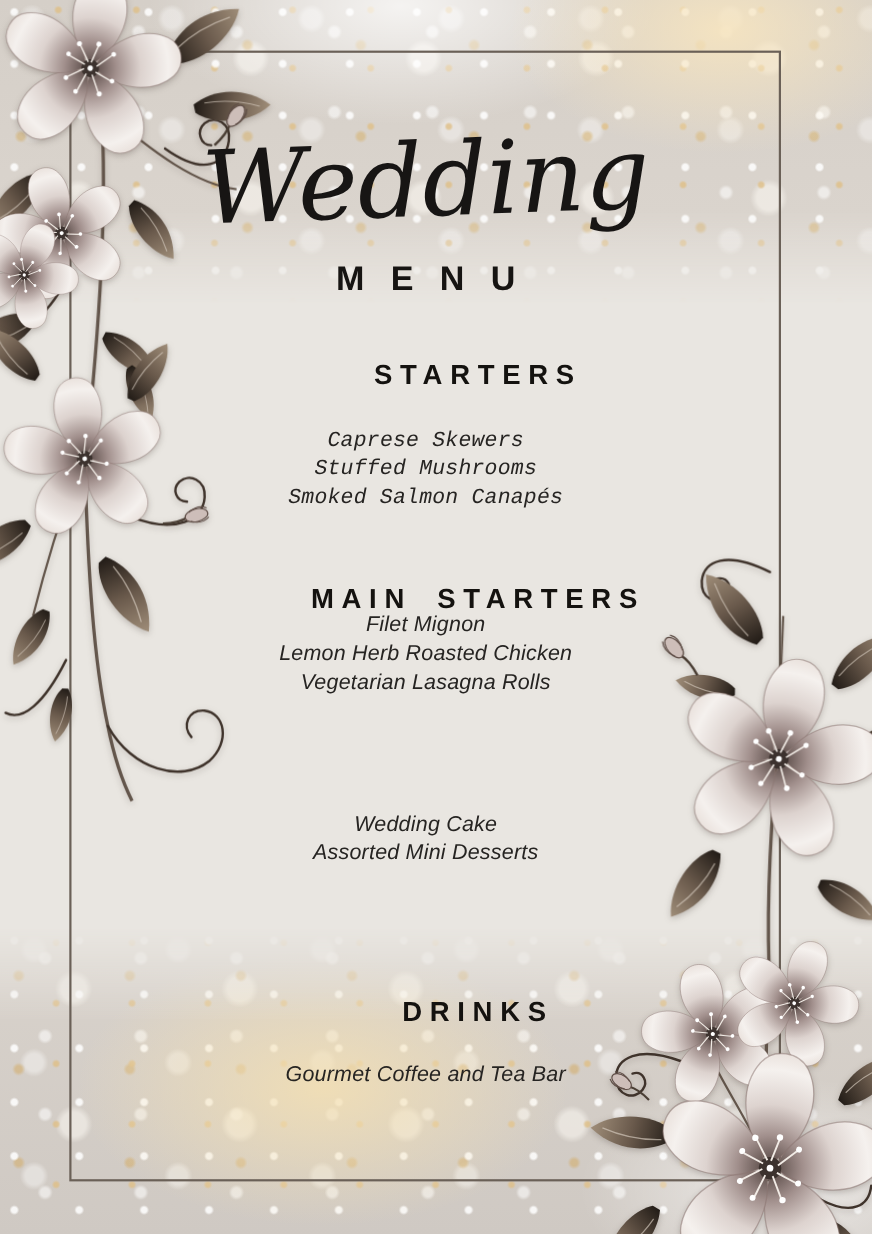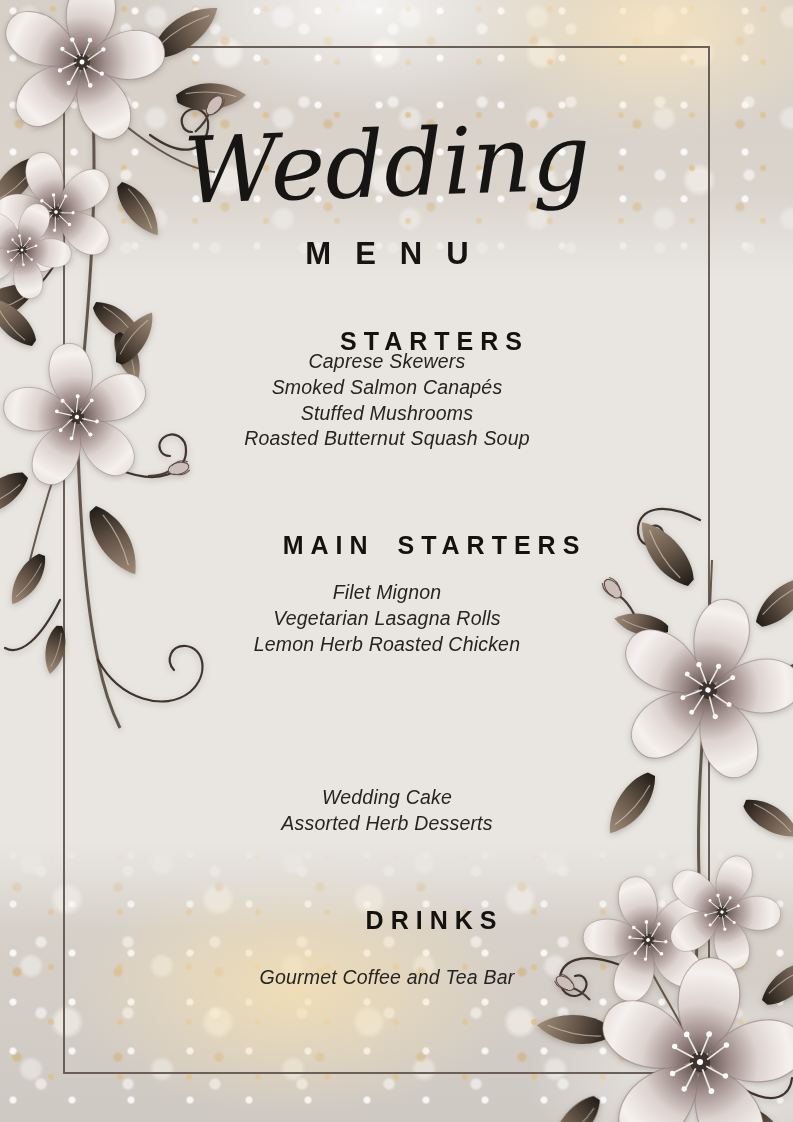--- a/index.html
+++ b/index.html
@@ -51,21 +51,21 @@
   .content{position:absolute;left:0;top:0;width:774px;height:1122px;text-align:center;color:#1b1918;}
   .content > div{position:absolute;left:0;width:100%;}
   .script-title{top:112px;font-family:"DejaVu Serif",serif;font-style:italic;font-weight:400;
                 font-size:92px;line-height:1.15;color:#171514;transform:rotate(-2deg);}
   .menu-word{top:236px;font-size:31px;font-weight:700;letter-spacing:24px;padding-left:24px;
              box-sizing:border-box;color:#161412;}
   .section-heading{font-weight:700;font-size:25px;letter-spacing:7px;padding-left:7px;
                    box-sizing:border-box;color:#14120f;word-spacing:9px;margin-left:44px;}
   .h-starters{top:327px;} .h-main{top:531px;} .h-desserts{top:737px;} .h-drinks{top:906px;}
   .section-items{font-style:italic;font-size:19.5px;line-height:25.8px;color:#262422;letter-spacing:.2px;}
-  .i-starters{top:349px;} .i-main{top:580px;font-style:italic;} .i-desserts{top:785px;} .i-drinks{top:926px;margin-top:39px;}
+  .i-starters{top:388px;font-family:Liberation Mono, monospace;} .i-main{top:556px;font-style:italic;} .i-desserts{top:737px;} .i-drinks{top:926px;margin-top:39px;}
 </style>
 </head>
 <body>
 
 <div class="stage">
 
   <div class="bokeh bokeh-top"></div>
   <div class="bokeh bokeh-bottom"></div>
 
   <div class="frame"></div>
@@ -191,35 +191,34 @@
     </g>
   </svg>
 
   <div class="content">
     <div class="script-title">Wedding</div>
     <div class="menu-word">MENU</div>
 
     <div class="section-heading h-starters">STARTERS</div>
     <div class="section-items i-starters">
       <div>Caprese Skewers</div>
+      <div>Stuffed Mushrooms</div>
       <div>Smoked Salmon Canapés</div>
-      <div>Stuffed Mushrooms</div>
-      <div>Roasted Butternut Squash Soup</div>
     </div>
 
     <div class="section-heading h-main">MAIN STARTERS</div>
     <div class="section-items i-main">
       <div>Filet Mignon</div>
+      <div>Lemon Herb Roasted Chicken</div>
       <div>Vegetarian Lasagna Rolls</div>
-      <div>Lemon Herb Roasted Chicken</div>
     </div>
 
     <div class="section-items i-desserts">
       <div>Wedding Cake</div>
-      <div>Assorted Herb Desserts</div>
+      <div>Assorted Mini Desserts</div>
     </div>
 
     <div class="section-heading h-drinks">DRINKS</div>
     <div class="section-items i-drinks">
       <div>Gourmet Coffee and Tea Bar</div>
     </div>
   </div>
 
 </div>
 

